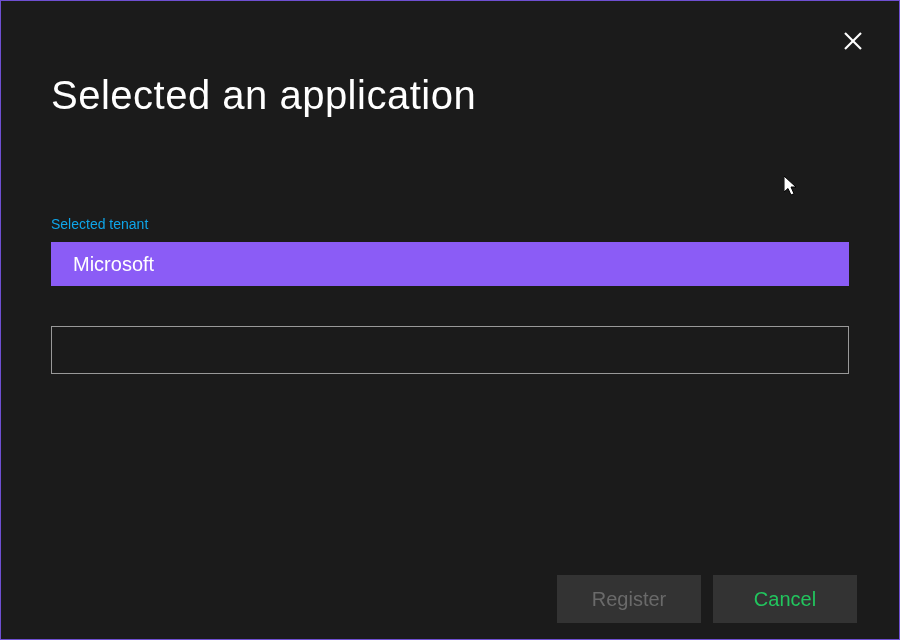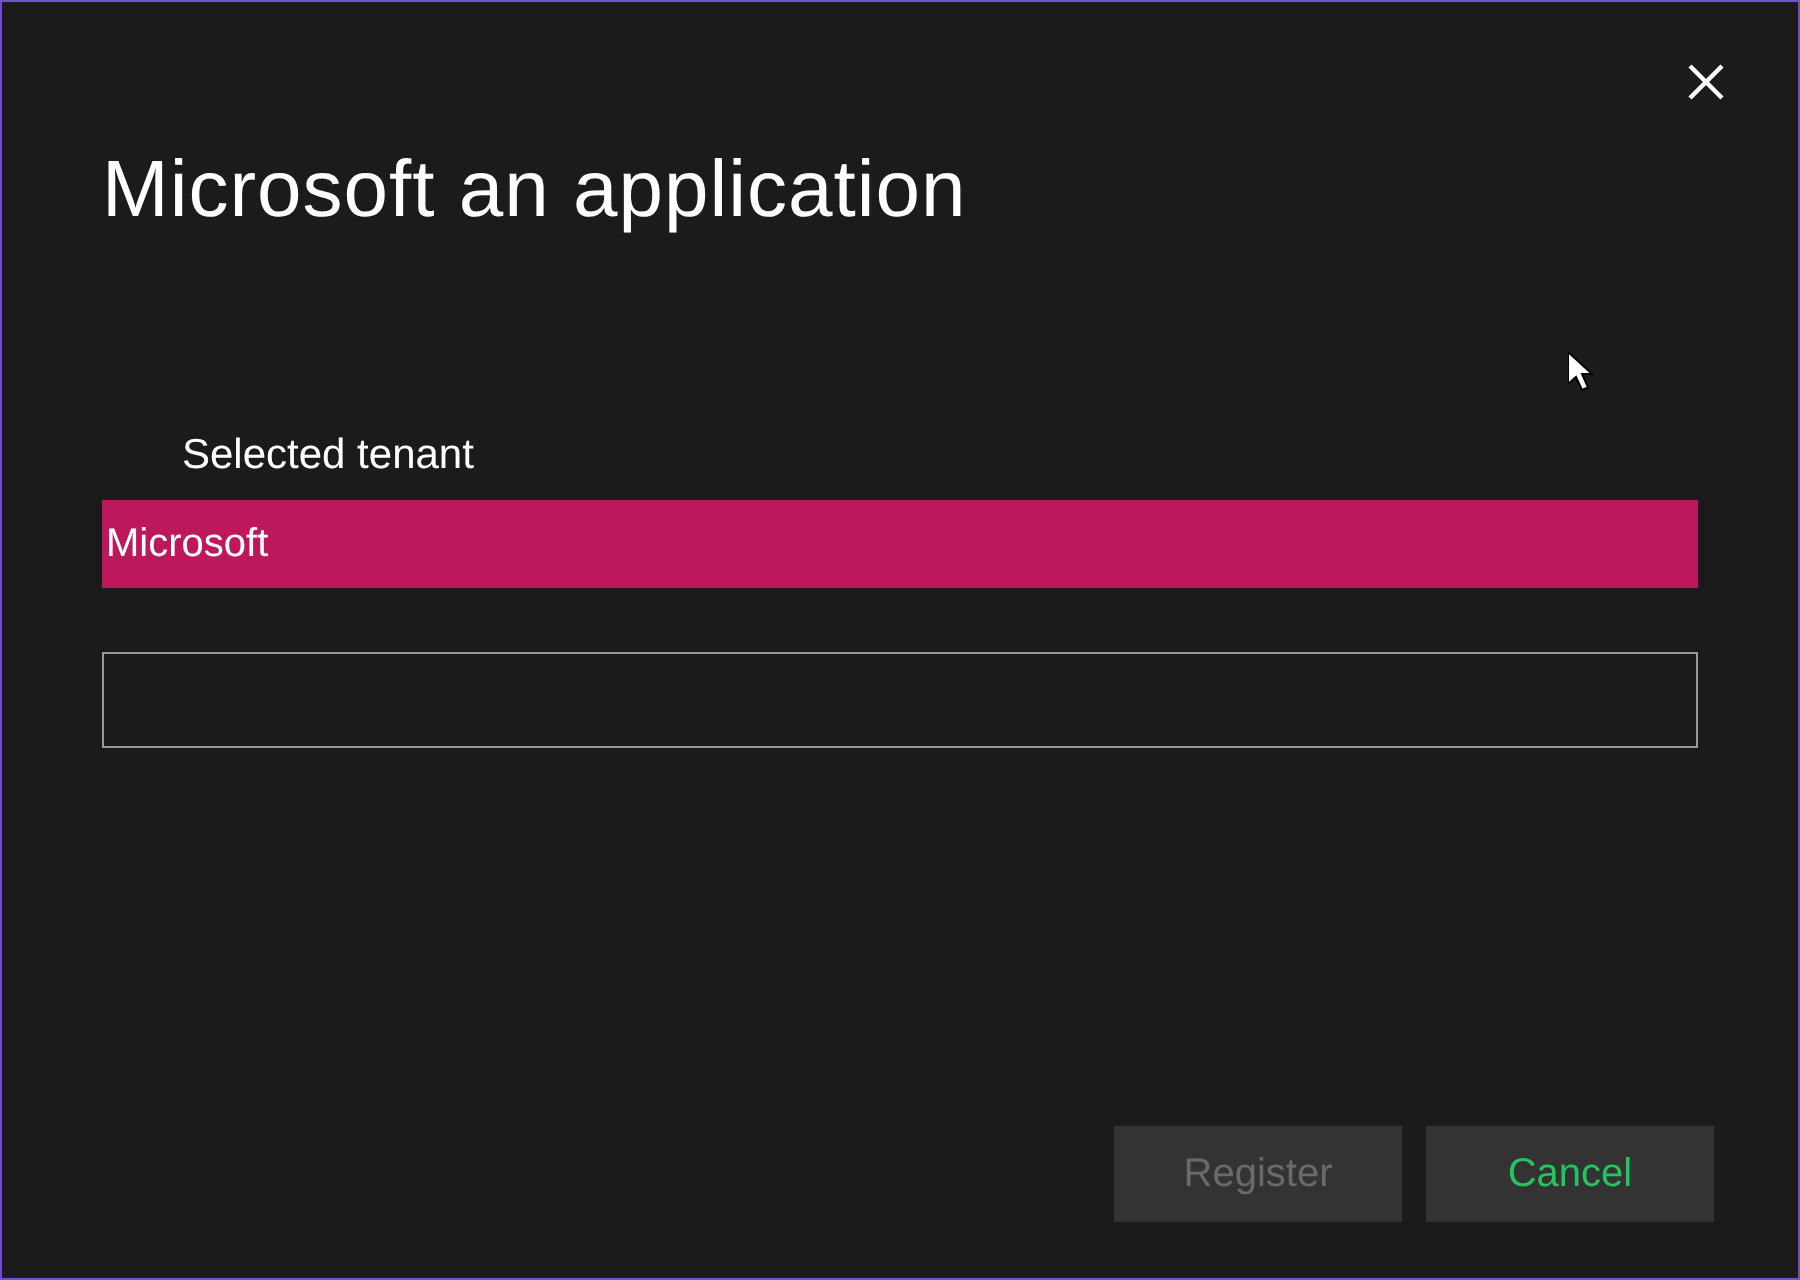--- a/index.html
+++ b/index.html
@@ -48,50 +48,49 @@
       left: 50px;
       right: 50px;
     }
     .field-group.tenant {
       top: 215px;
     }
     .field-group.display-name {
       top: 325px;
     }
     .field-label {
-      font-size: 21px;
+      font-size: 14px;
       font-weight: 400;
-      color: #ffffff;
+      color: #0ea5e9;
       margin-bottom: 10px;
       display: block;
-      margin-left: 40px;
     }
     .tenant-value {
-      background: #be185d;
+      background: #8b5cf6;
       height: 44px;
       display: flex;
       align-items: center;
-      padding: 0 2px;
+      padding: 0 22px;
       font-size: 20px;
       color: #ffffff;
     }
     .text-input {
       width: 100%;
       height: 48px;
       background: #1b1b1b;
       border: 1px solid #999999;
       color: #ffffff;
       font-size: 20px;
       padding: 0 12px;
       outline: none;
       font-family: inherit;
     }
     .button-row {
       position: absolute;
-      bottom: 28px;
+      bottom: 16px;
       right: 42px;
       display: flex;
       gap: 12px;
     }
     .btn {
       height: 48px;
       min-width: 144px;
       padding: 0 18px;
       background: #333333;
       border: none;
@@ -123,21 +122,21 @@
 
 <div class="close-btn">
   <span>
     <svg viewBox="0 0 20 20">
         <line x1="2" y1="2" x2="18" y2="18"></line>
         <line x1="18" y1="2" x2="2" y2="18"></line>
       </svg>
   </span>
 </div>
 
-<h1 class="dialog-title">Microsoft an application</h1>
+<h1 class="dialog-title">Selected an application</h1>
 
 <div class="field-group tenant">
   <label class="field-label">Selected tenant</label>
   <div class="tenant-value">Microsoft</div>
 </div>
 
 <div class="field-group display-name">
   <input type="text" class="text-input" value="" style="">
 </div>
 

